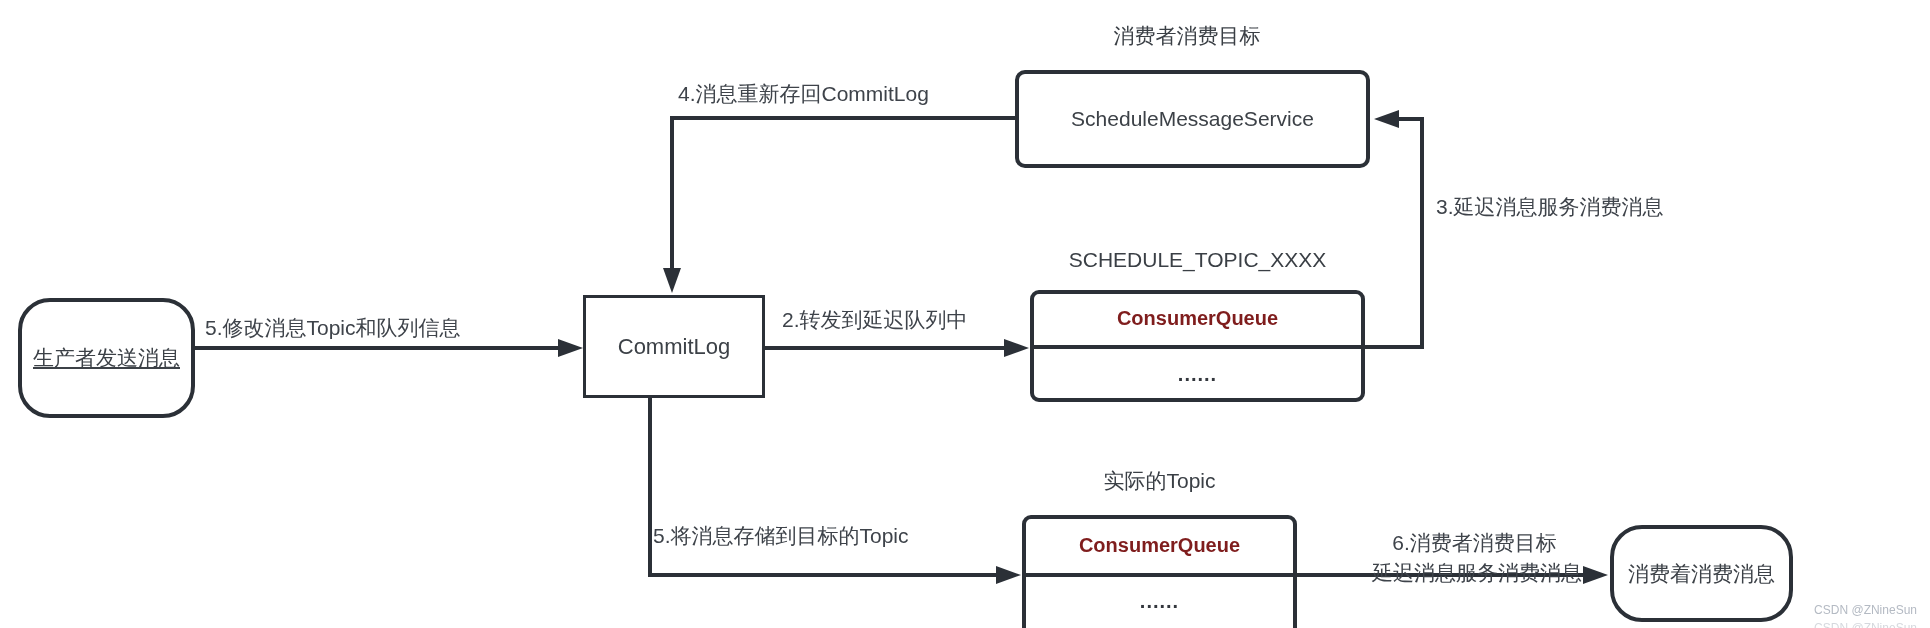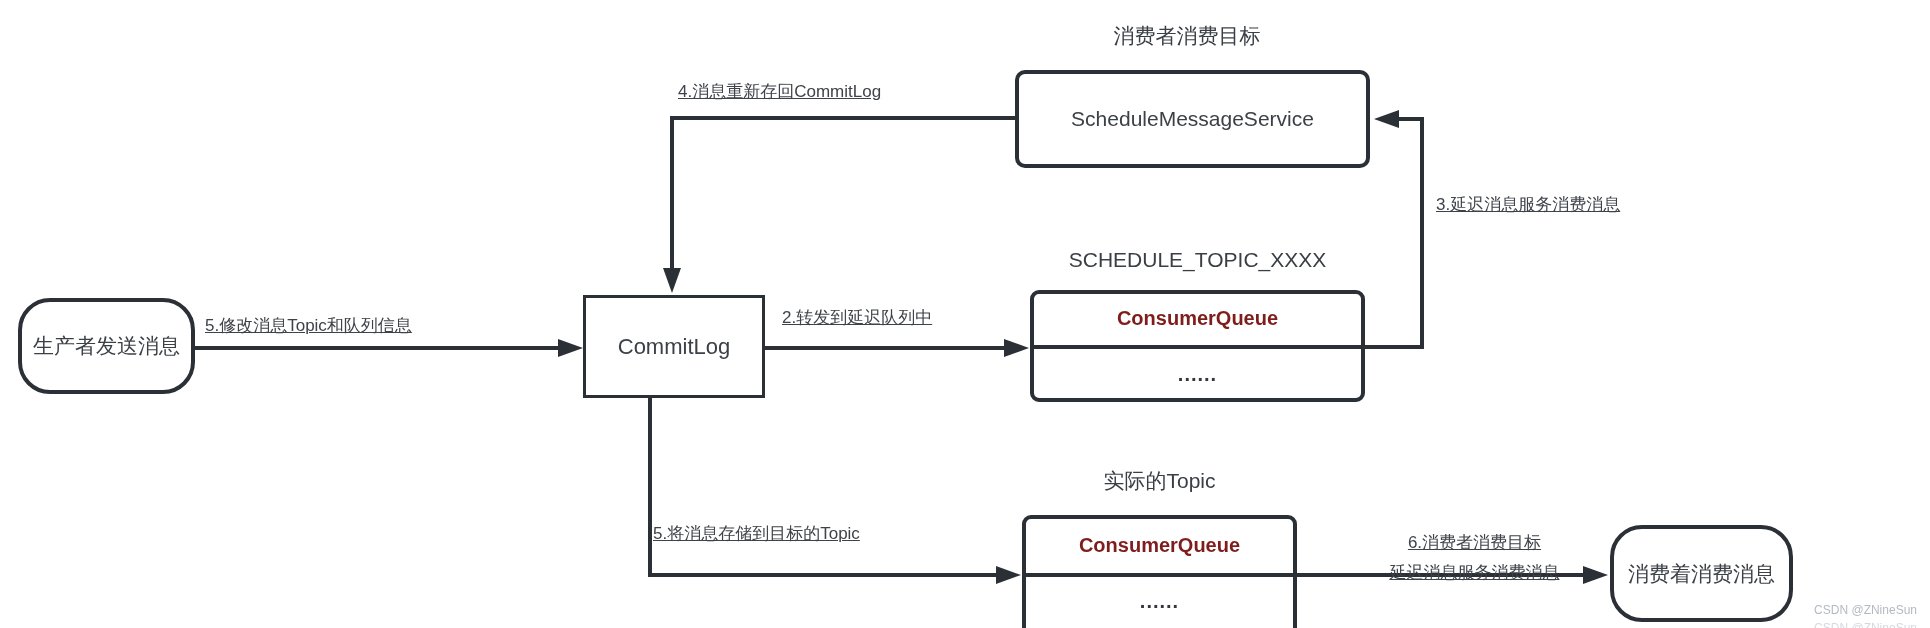--- a/index.html
+++ b/index.html
@@ -38,38 +38,38 @@
   .hline{position:absolute;height:4px;background:var(--stroke);}
   .vline{position:absolute;width:4px;background:var(--stroke);}
   .divider{position:absolute;height:4px;background:var(--stroke);}
   .ah{position:absolute;width:0;height:0;}
   .ah-right{border-top:9px solid transparent;border-bottom:9px solid transparent;border-left:25px solid var(--stroke);}
   .ah-left{border-top:9px solid transparent;border-bottom:9px solid transparent;border-right:25px solid var(--stroke);}
   .ah-down{border-left:9px solid transparent;border-right:9px solid transparent;border-top:25px solid var(--stroke);}
   
   .lbl{
     position:absolute;white-space:nowrap;
-    font-size:17px;color:var(--label);text-decoration:underline;
+    font-size:21px;color:var(--label);
   }
   .caption{position:absolute;text-align:center;font-size:21px;color:#3a3f45;}
   .center{text-align:center;}
   .wm{
     position:absolute;font-size:12px;color:#b4bac3;text-align:right;white-space:nowrap;
   }
 </style>
 </head>
 <body>
 
 <div id="stage">
 
   <div class="caption" style="left:1037px;top:22px;width:300px;">消费者消费目标</div>
   <div class="caption" style="left:1030px;top:248px;width:335px;font-size:21px;">SCHEDULE_TOPIC_XXXX</div>
   <div class="caption" style="left:1022px;top:467px;width:275px;">实际的Topic</div>
 
-  <div class="node pill" style="left:18px;top:298px;width:177px;height:96px;">生产者发送消息</div>
+  <div class="node pill" style="left:18px;top:298px;width:177px;height:120px;text-decoration:underline;">生产者发送消息</div>
 
   <div class="node rect" style="left:583px;top:295px;width:182px;height:103px;">CommitLog</div>
 
   <div class="node round8" style="left:1015px;top:70px;width:355px;height:98px;">ScheduleMessageService</div>
 
   <div class="node qbox" style="left:1030px;top:290px;width:335px;height:112px;"></div>
   <div class="cellText" style="left:1030px;top:292px;width:335px;height:53px;">ConsumerQueue</div>
   <div class="cellText dots" style="left:1030px;top:349px;width:335px;height:50px;">......</div>
   <div class="divider" style="left:1032px;top:345px;width:331px;"></div>
 

